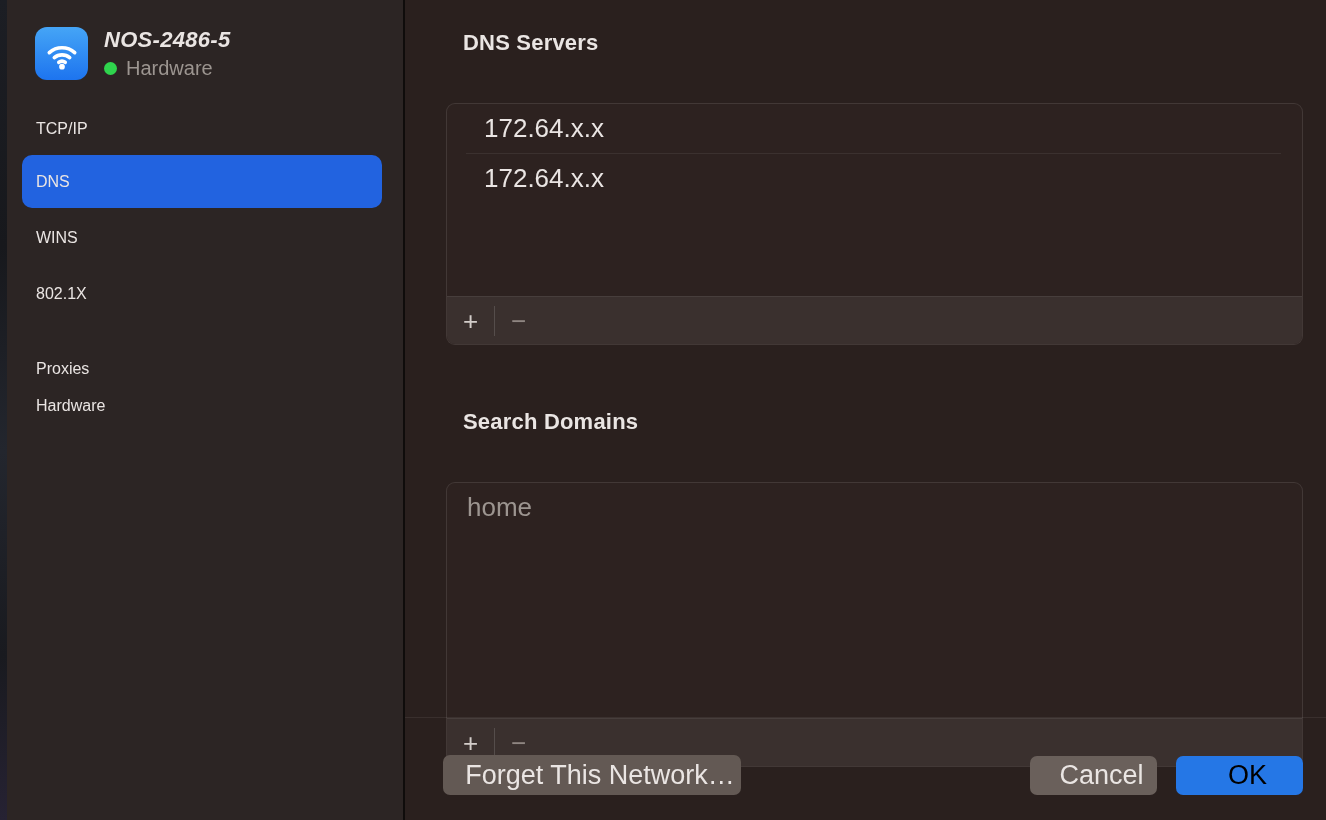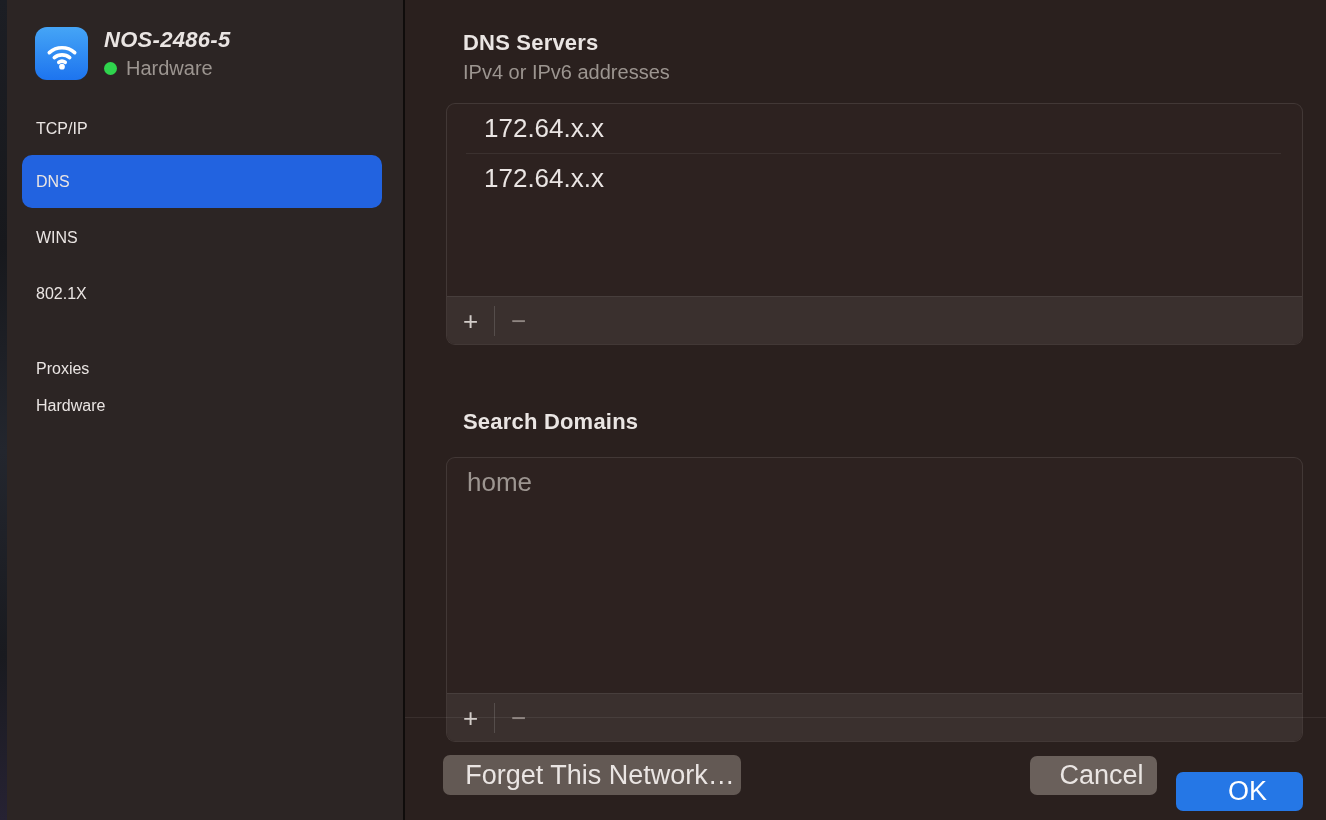--- a/index.html
+++ b/index.html
@@ -51,21 +51,21 @@
   .fbtn.minus{color:var(--glyph-dim);}
   .f-sep{width:1px;height:30px;background:rgba(255,255,255,0.14);}
 
   .h-separator{position:absolute;left:0;width:921px;top:717px;height:1px;background:var(--row-div);}
 
   
   .btn{position:absolute;display:flex;align-items:center;justify-content:center;
     font-size:27px;border-radius:7px;color:var(--text);cursor:default;padding-left:16px;}
   .btn-forget{left:38px;top:755px;width:298px;height:40px;background:var(--btn-forget);}
   .btn-cancel{left:625px;top:756px;width:127px;height:39px;background:var(--btn-gray);text-align:right;}
-  .btn-ok{left:771px;top:756px;width:127px;height:39px;background:var(--ok-blue);color:#ffffff;margin-top:16px;}
+  .btn-ok{left:771px;top:756px;width:127px;height:39px;background:var(--ok-blue);color:#000000;}
 </style>
 </head>
 <body>
 
 <div class="screen">
   <div class="left-strip"></div>
 
   <div class="sidebar">
     <div class="net-icon">
       <svg width="40" height="40" viewBox="0 0 24 24" fill="none">
@@ -87,38 +87,37 @@
     <div class="side-item" style="top:267px">802.1X</div>
     <div class="side-item" style="top:342px">Proxies</div>
     <div class="side-item" style="top:379px">Hardware</div>
   </div>
 
   <div class="v-divider"></div>
 
   <div class="main">
 
     <div class="sec-title" style="left:58px;top:30px">DNS Servers</div>
-    <div class="sec-sub" style="left:58px;top:61px">IPv4 or IPv6 addresses</div>
 
     <div class="list-box" style="top:103px;height:242px">
       <div class="list-rows">
         <div class="list-row" style="padding-left:37px">172.64.x.x</div>
         <div class="row-sep"></div>
         <div class="list-row" style="padding-left:37px">172.64.x.x</div>
       </div>
       <div class="box-footer">
         <div class="fbtn plus">+</div>
         <div class="f-sep"></div>
         <div class="fbtn minus">−</div>
       </div>
     </div>
 
     <div class="sec-title" style="left:58px;top:409px">Search Domains</div>
 
-    <div class="list-box" style="top:457px;height:285px">
+    <div class="list-box" style="top:482px;height:285px">
       <div class="list-rows">
         <div class="list-row dim" style="padding-left:20px">home</div>
       </div>
       <div class="box-footer">
         <div class="fbtn plus">+</div>
         <div class="f-sep"></div>
         <div class="fbtn minus">−</div>
       </div>
     </div>
 

